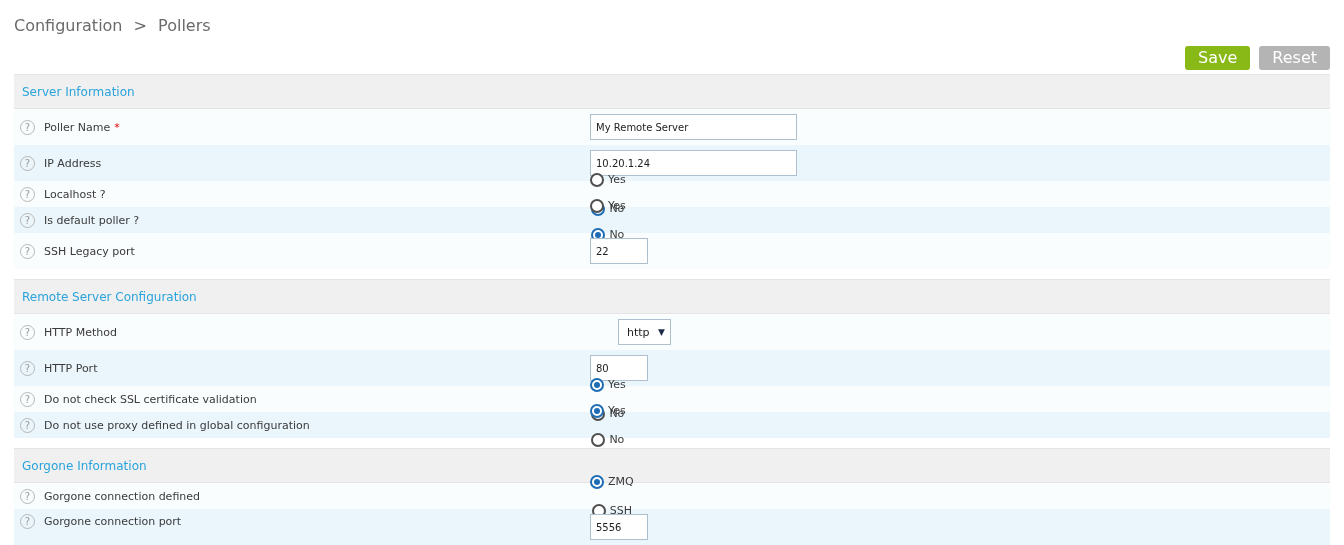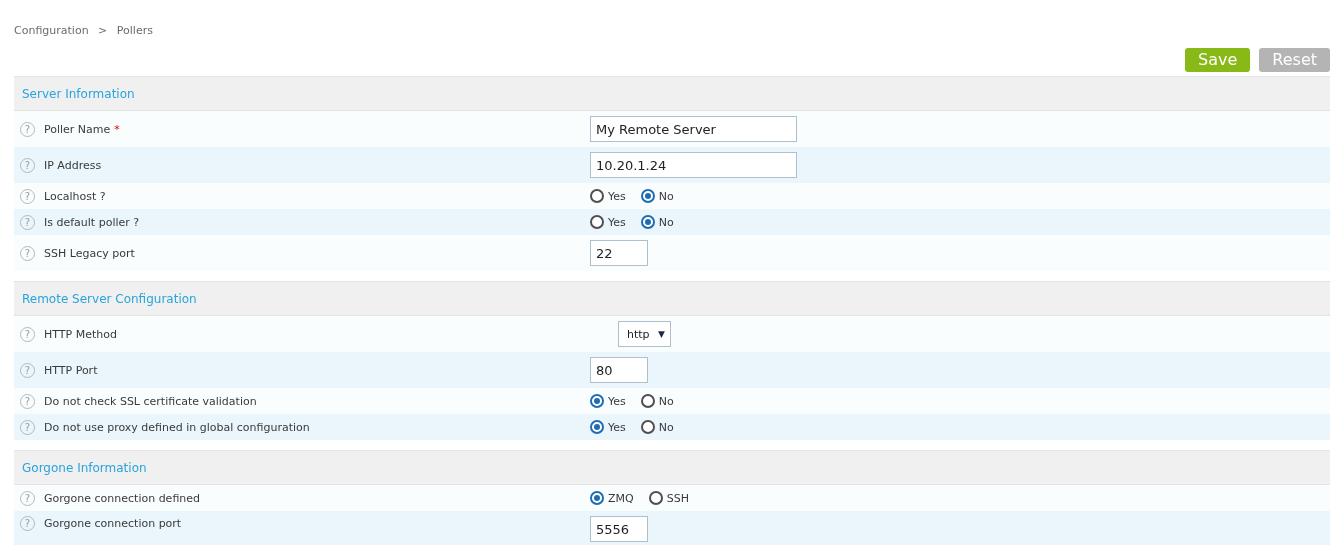--- a/index.html
+++ b/index.html
@@ -5,21 +5,21 @@
   * { box-sizing: border-box; margin: 0; padding: 0; }
   html, body { width: 1344px; height: 545px; overflow: hidden; background: #fff; }
   body {
     font-family: "DejaVu Sans", "Liberation Sans", sans-serif;
     font-size: 11px;
     color: #3a3a3a;
   }
   .page { padding: 0 14px; }
 
   
-  .breadcrumb { padding-top: 24px; color: #6b6b6b; font-size: 11px; }
+  .breadcrumb { padding-top: 16px; color: #6b6b6b; font-size: 16px; }
   .breadcrumb .crumb { color: #6b6b6b; cursor: pointer; }
   .breadcrumb .sep { margin: 0 6px; color: #6b6b6b; }
 
   
   .toolbar { display: flex; justify-content: flex-end; gap: 9px; margin-top: 11px; }
   .btn {
     border: none; border-radius: 3px; color: #fff; font-size: 16px;
     font-family: inherit; padding: 5px 13px; height: 24px; line-height: 14px;
     cursor: pointer;
   }
@@ -58,33 +58,33 @@
     display: inline-flex; align-items: center; justify-content: center;
     font-size: 10px; flex: 0 0 15px; cursor: pointer;
   }
   .field-label { margin-left: 9px; color: #3a3a3a; }
   .req { color: #e00000; margin-left: 4px; }
 
   .value-cell { flex: 1; display: flex; align-items: center; }
 
   input.text-input {
     height: 26px; border: 1px solid #aebfce; background: #fff;
-    font-family: inherit; font-size: 13px; color: #222; padding: 0 5px;
+    font-family: inherit; font-size: 10px; color: #222; padding: 0 5px;
   }
   input.text-input.large { width: 207px; }
   input.text-input.small { width: 58px; }
 
   .select-box {
     width: 53px; height: 26px; border: 1px solid #aebfce; background: #fff;
     display: inline-flex; align-items: center; justify-content: space-between;
     padding: 0 5px 0 8px; cursor: pointer; color: #222; margin-left: 28px;
   }
   .select-box .chev { font-size: 9px; color: #1b2a47; line-height: 1; }
 
-  .radio-group { display: flex; align-items: center; gap: 15px; }
+  .radio-group { display: flex; align-items: center; gap: 15px; flex-direction: column; }
   .radio-option { display: flex; align-items: center; gap: 4px; cursor: pointer; }
   .radio-circle {
     width: 14px; height: 14px; border-radius: 50%; background: #fff;
     border: 2px solid #4f4f4f;
     display: inline-flex; align-items: center; justify-content: center;
   }
   .radio-circle.selected { border-color: #1d6cb4; }
   .radio-dot { width: 6px; height: 6px; border-radius: 50%; background: #1d6cb4; }
   .radio-label { color: #3a3a3a; }
 </style>

